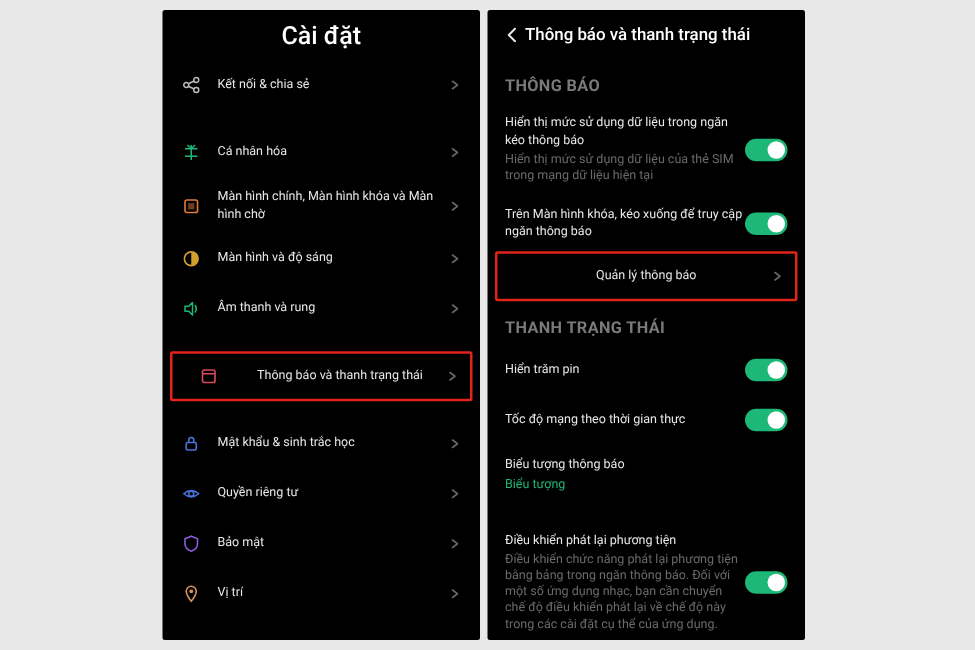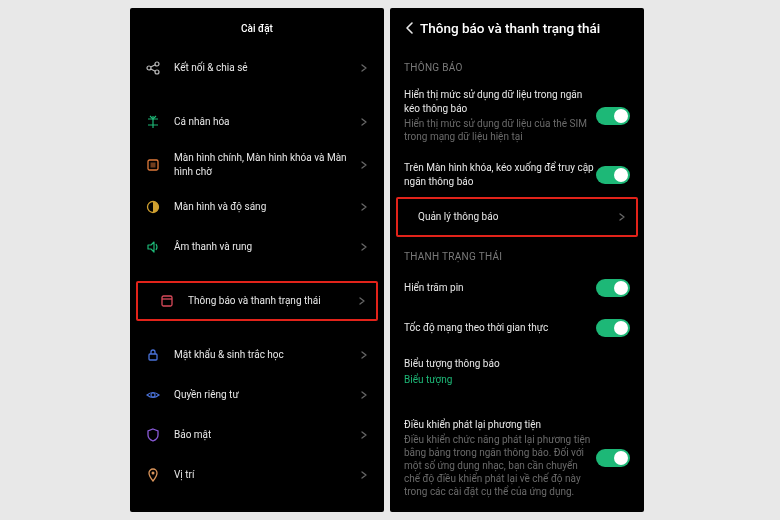--- a/index.html
+++ b/index.html
@@ -43,30 +43,30 @@
     left: 10px;
     top: 50%;
     transform: translateY(-50%);
     width: 20px;
     height: 20px;
     display: flex;
     align-items: center;
     justify-content: center;
   }
   .titlebar h1 {
-    font-size: 10px;
+    font-size: 20px;
     font-weight: 500;
     color: #fff;
   }
   .titlebar.left h1 { text-align: center; width: 100%; }
   .titlebar.with-back h1 { padding-left: 18px; text-align: left; width: 100%; font-size: 13.5px;}
   .section-label {
     color: #7a7a7a;
-    font-size: 10px;
-    font-weight: 400;
+    font-size: 13px;
+    font-weight: 700;
     letter-spacing: 0.3px;
     padding: 14px 14px 6px 14px;
   }
   .row {
     display: flex;
     align-items: center;
     padding: 9px 14px;
     min-height: 40px;
     position: relative;
   }
@@ -120,20 +120,21 @@
     background: #fff;
     border-radius: 50%;
   }
   .spacer { height: 14px; }
   .highlight {
     border: 2px solid #e2231a;
     border-radius: 2px;
     margin: 0 6px;
     padding-left: 20px;
     padding-right: 8px;
+    text-align: center;
   }
   svg { display: block; }
 </style>
 </head>
 <body>
 
 <div class="canvas">
 
   <div class="phone">
     <div class="titlebar left">

